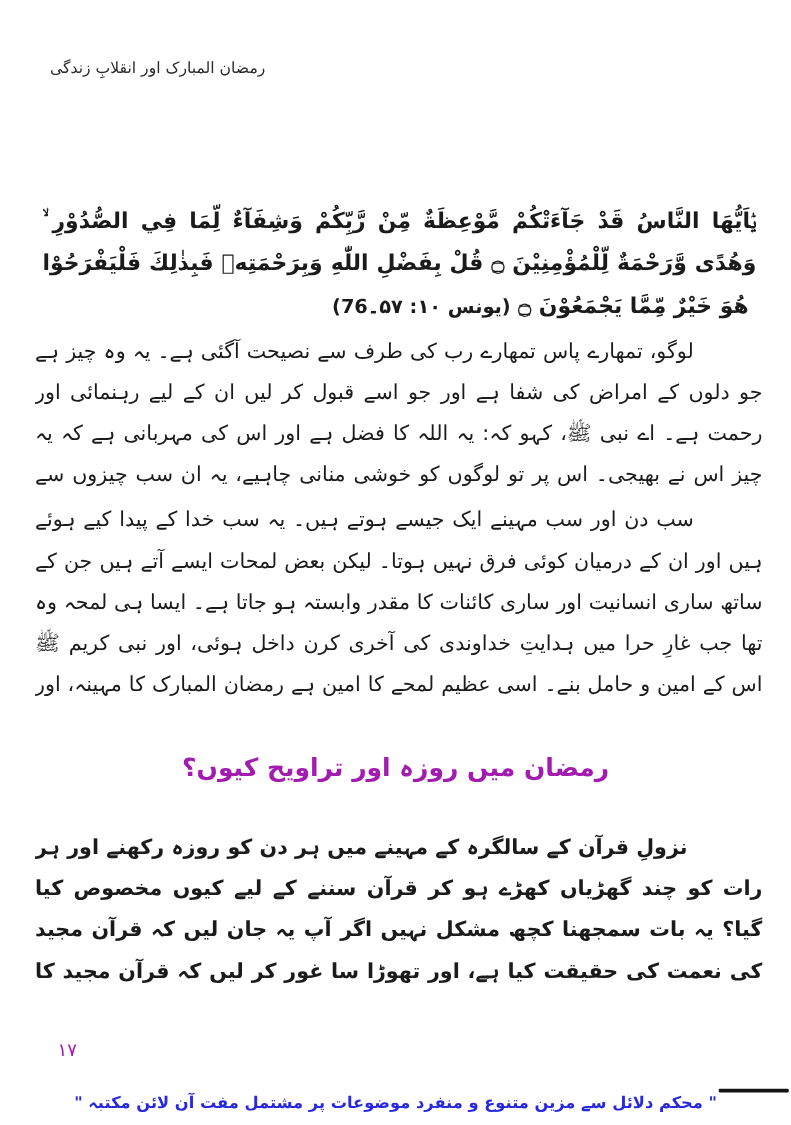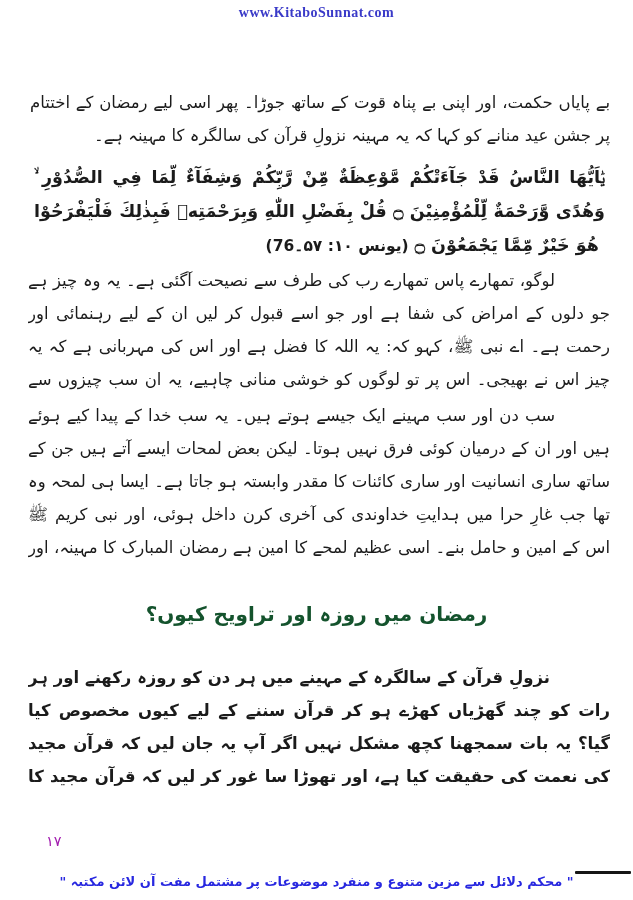--- a/index.html
+++ b/index.html
@@ -48,21 +48,21 @@
     font-size:17.5px;
     line-height:34px;
   }
   .verse .ref{font-weight:bold;font-size:15.5px;}
   .para-translation{position:absolute;top:264px;right:23px;left:28px;height:133px;overflow:hidden;text-indent:55px;}
   .para-days{position:absolute;top:399px;right:23px;left:28px;height:167px;overflow:hidden;text-indent:55px;}
   .section-heading{
     position:absolute;top:602px;left:0;width:100%;
     direction:rtl;text-align:center;
     font-size:20px;font-weight:bold;
-    color:#14532d;
+    color:#a21caf;
   }
   .para-question{position:absolute;top:661px;right:23px;left:28px;height:137px;overflow:hidden;text-indent:60px;font-weight:bold;}
   .page-number{
     position:absolute;top:833px;left:46px;
     direction:rtl;font-size:14.5px;color:#a21caf;
   }
   .scan-dash{
     position:absolute;top:871px;right:2px;
     width:56px;height:3px;background:#151515;border-radius:1px;
   }
@@ -71,24 +71,23 @@
     direction:rtl;text-align:center;
     font-weight:bold;font-size:13px;
     color:var(--tagline-blue);
   }
 </style>
 </head>
 <body>
 
 <div class="page">
 
-  <a class="header-url">www.KitaboSunnat.com</a>
 
+  <div class="running-head">رمضان المبارک اور انقلابِ زندگی</div>
 
-  <p class="urdu para-intro">بے پایاں حکمت، اور اپنی بے پناہ قوت کے ساتھ جوڑا۔ پھر اسی لیے رمضان کے اختتام پر جشن عید منانے کو کہا کہ یہ مہینہ نزولِ قرآن کی سالگرہ کا مہینہ ہے۔</p>
 
   <div class="urdu verse"><span>يٰۤاَيُّهَا النَّاسُ قَدْ جَآءَتْكُمْ مَّوْعِظَةٌ مِّنْ رَّبِّكُمْ وَشِفَآءٌ لِّمَا فِي الصُّدُوْرِ ۙ وَهُدًى وَّرَحْمَةٌ لِّلْمُؤْمِنِيْنَ ۝ قُلْ بِفَضْلِ اللّٰهِ وَبِرَحْمَتِهٖ فَبِذٰلِكَ فَلْيَفْرَحُوْا ؕ هُوَ خَيْرٌ مِّمَّا يَجْمَعُوْنَ ۝</span> <span class="ref">(یونس ۱۰: ۵۷۔76)</span></div>
 
   <p class="urdu para-translation">لوگو، تمھارے پاس تمھارے رب کی طرف سے نصیحت آگئی ہے۔ یہ وہ چیز ہے جو دلوں کے امراض کی شفا ہے اور جو اسے قبول کر لیں ان کے لیے رہنمائی اور رحمت ہے۔ اے نبی ﷺ، کہو کہ: یہ اللہ کا فضل ہے اور اس کی مہربانی ہے کہ یہ چیز اس نے بھیجی۔ اس پر تو لوگوں کو خوشی منانی چاہیے، یہ ان سب چیزوں سے بہتر ہے جنھیں لوگ سمیٹ رہے ہیں۔</p>
 
   <p class="urdu para-days">سب دن اور سب مہینے ایک جیسے ہوتے ہیں۔ یہ سب خدا کے پیدا کیے ہوئے ہیں اور ان کے درمیان کوئی فرق نہیں ہوتا۔ لیکن بعض لمحات ایسے آتے ہیں جن کے ساتھ ساری انسانیت اور ساری کائنات کا مقدر وابستہ ہو جاتا ہے۔ ایسا ہی لمحہ وہ تھا جب غارِ حرا میں ہدایتِ خداوندی کی آخری کرن داخل ہوئی، اور نبی کریم ﷺ اس کے امین و حامل بنے۔ اسی عظیم لمحے کا امین ہے رمضان المبارک کا مہینہ، اور یہی ہے رمضان المبارک کی عظمت و برکت کا راز۔</p>
 
   <h2 class="section-heading">رمضان میں روزہ اور تراویح کیوں؟</h2>
 
   <p class="urdu para-question">نزولِ قرآن کے سالگرہ کے مہینے میں ہر دن کو روزہ رکھنے اور ہر رات کو چند گھڑیاں کھڑے ہو کر قرآن سننے کے لیے کیوں مخصوص کیا گیا؟ یہ بات سمجھنا کچھ مشکل نہیں اگر آپ یہ جان لیں کہ قرآن مجید کی نعمت کی حقیقت کیا ہے، اور تھوڑا سا غور کر لیں کہ قرآن مجید کا امین و حامل ہونے کی ذمہ داریاں کیا ہیں؟</p>

